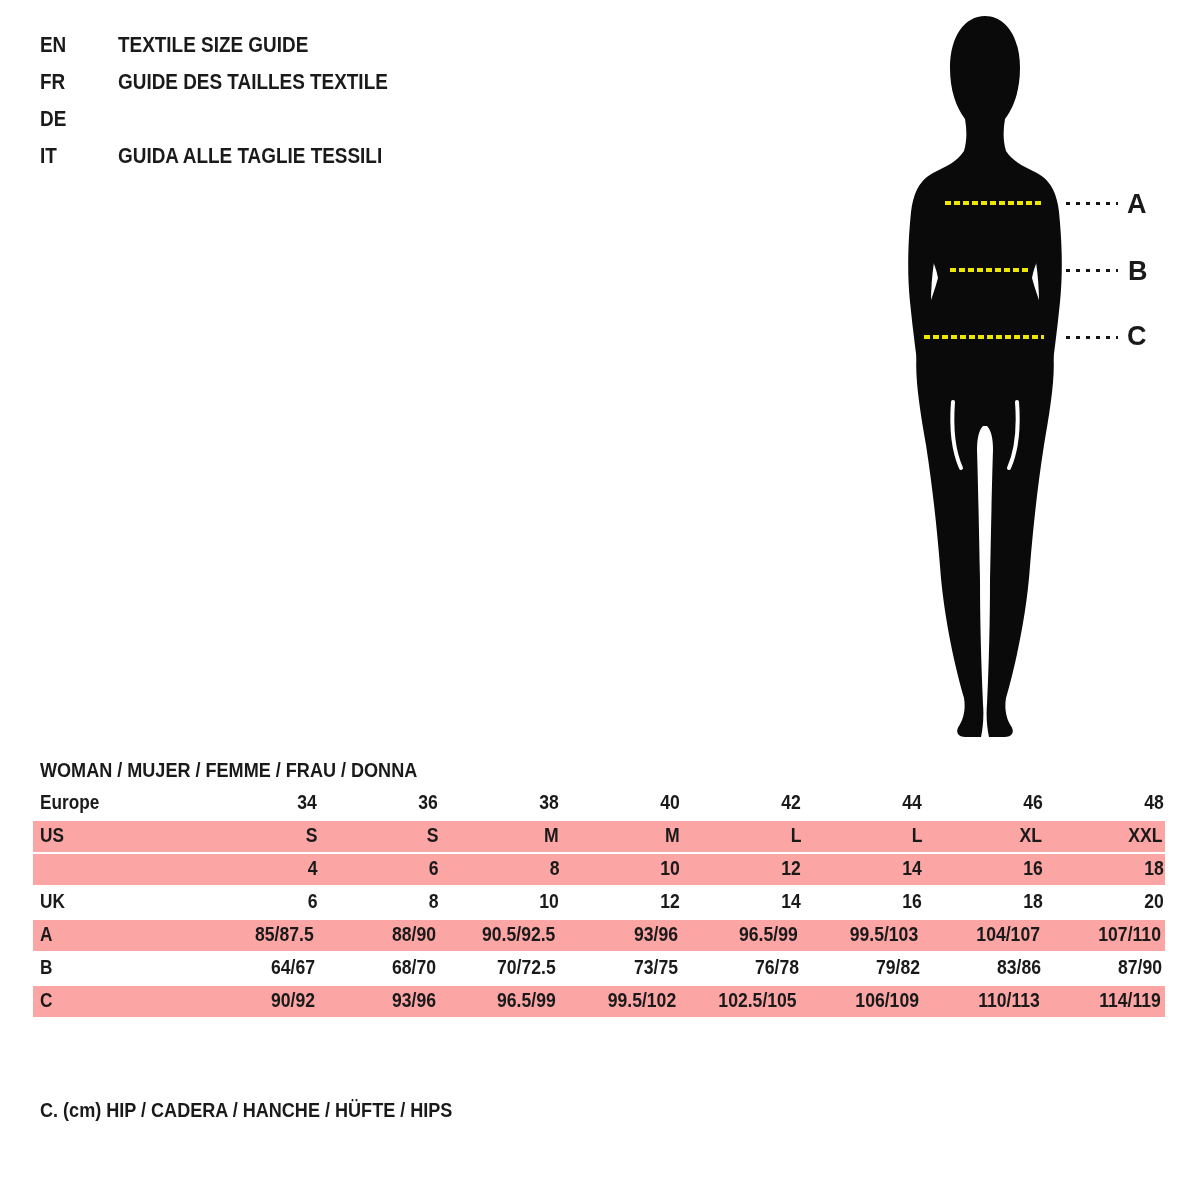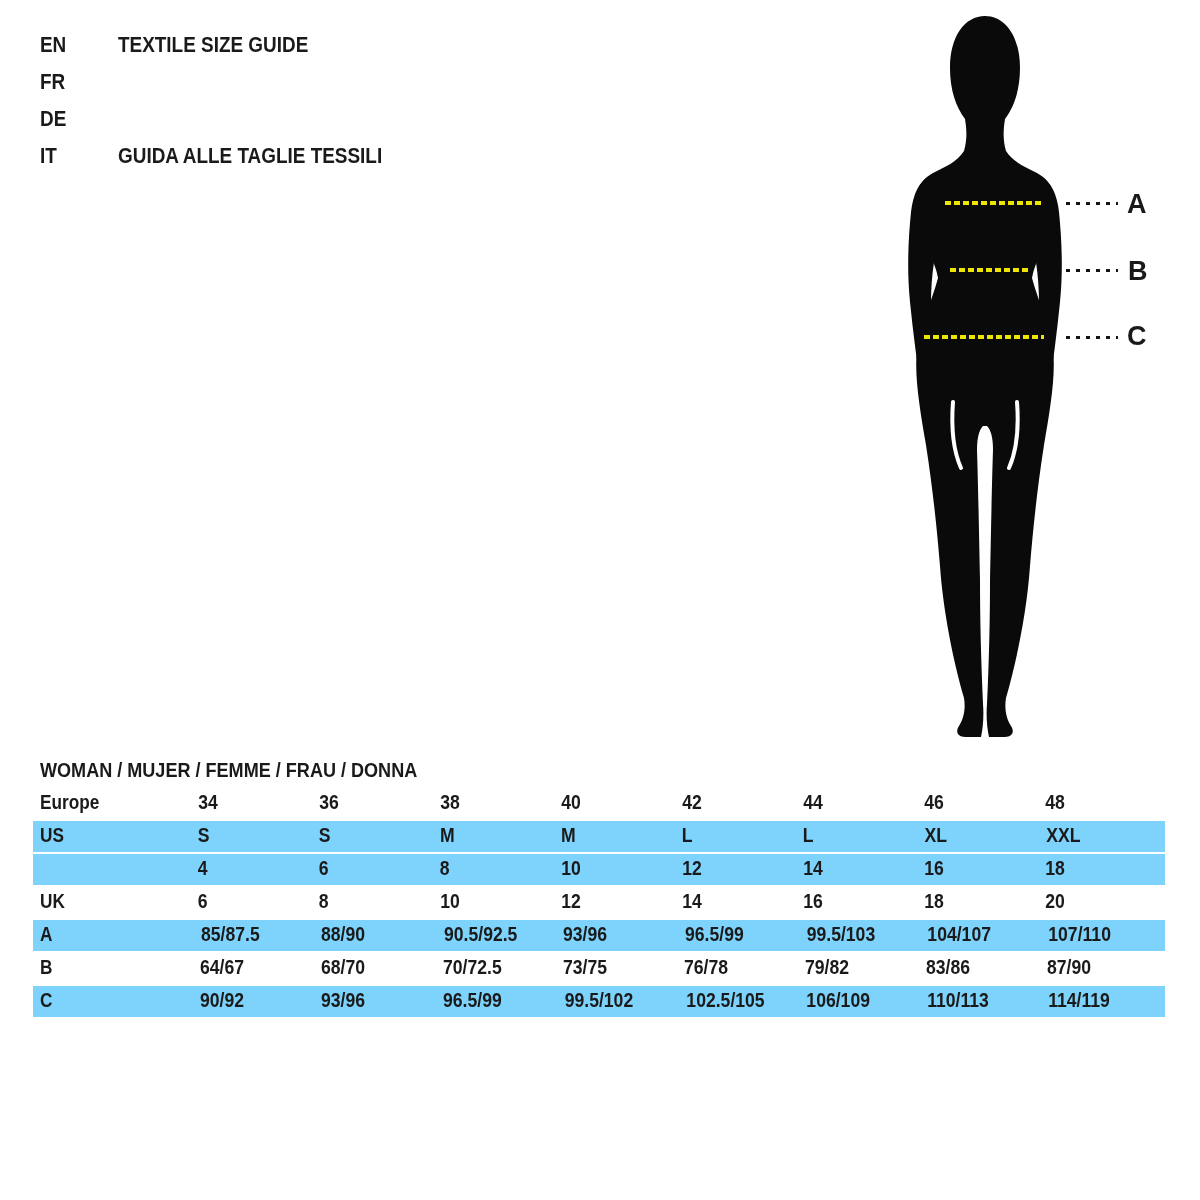--- a/index.html
+++ b/index.html
@@ -27,39 +27,40 @@
   
   .section-title{position:absolute;left:40px;top:758px;font-size:21px;}
 
   
   .size-table{position:absolute;left:33px;top:786px;width:1132px;}
   .t-header{height:29px;line-height:29px;background:#c3c3c3;font-size:20px;padding-left:7px;box-sizing:border-box;}
   .t-grid{display:grid;grid-template-columns:164px repeat(8,1fr);}
   .t-row{display:contents;}
   .t-cell,.t-label{height:33px;line-height:33px;font-size:20px;background:#ffffff;}
   .t-label{text-align:left;padding-left:7px;box-sizing:border-box;}
-  .t-cell{text-align:left;}
-  .t-row.shaded .t-cell,.t-row.shaded .t-label{background:#7dd3fc;box-shadow:inset 0 2px 0 #ffffff;}
+  .t-cell{text-align:right;}
+  .t-row.shaded .t-cell,.t-row.shaded .t-label{background:#fca5a5;box-shadow:inset 0 2px 0 #ffffff;}
 
   
   .legend{position:absolute;left:40px;top:1094px;}
   .legend-item{height:32px;line-height:32px;font-size:21px;}
 </style>
 </head>
 <body>
 
 <div class="canvas">
 
   <div class="langs">
     <div class="lang-row">
       <span class="lang-code"><span class="cond">EN</span></span>
       <span><span class="cond">TEXTILE SIZE GUIDE</span></span>
     </div>
     <div class="lang-row">
       <span class="lang-code"><span class="cond">FR</span></span>
+      <span><span class="cond">GUIDE DES TAILLES TEXTILE</span></span>
     </div>
     <div class="lang-row">
       <span class="lang-code"><span class="cond">DE</span></span>
     </div>
     <div class="lang-row">
       <span class="lang-code"><span class="cond">IT</span></span>
       <span><span class="cond">GUIDA ALLE TAGLIE TESSILI</span></span>
     </div>
   </div>
 
@@ -233,15 +234,16 @@
         <div class="t-cell"><span class="cond-c">102.5/105</span></div>
         <div class="t-cell"><span class="cond-c">106/109</span></div>
         <div class="t-cell"><span class="cond-c">110/113</span></div>
         <div class="t-cell"><span class="cond-c">114/119</span></div>
       </div>
 
     </div>
   </div>
 
   <div class="legend">
+    <div class="legend-item"><span class="cond">C. (cm) HIP / CADERA / HANCHE / HÜFTE / HIPS</span></div>
   </div>
 
 </div>
 
 </body></html>

